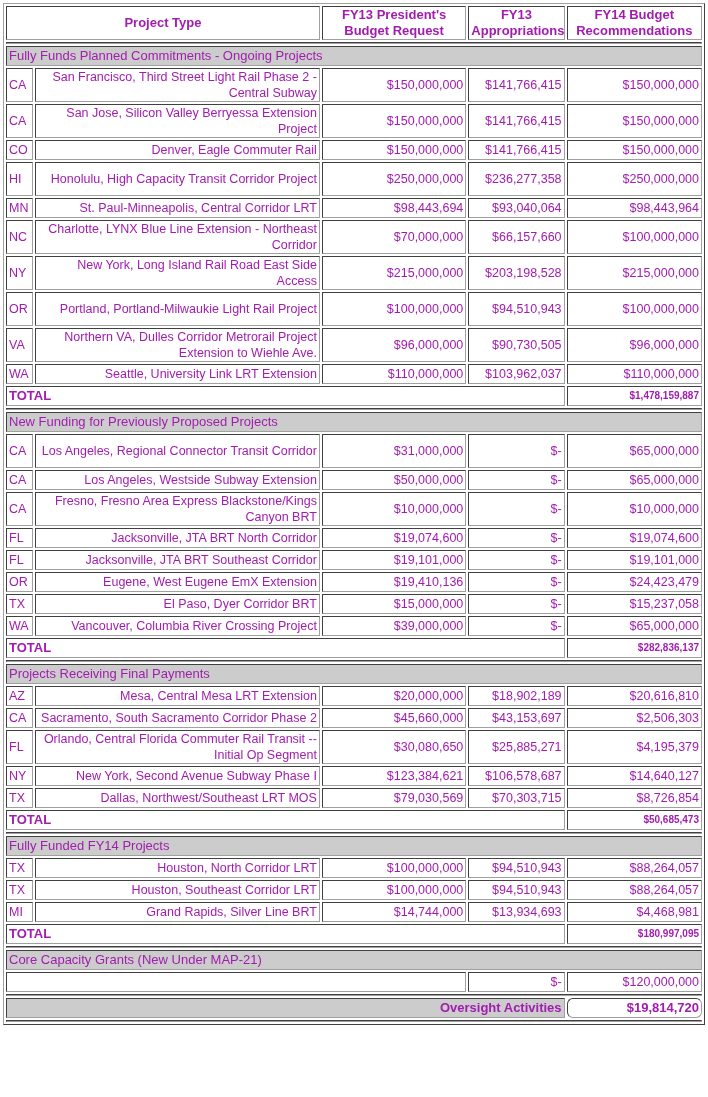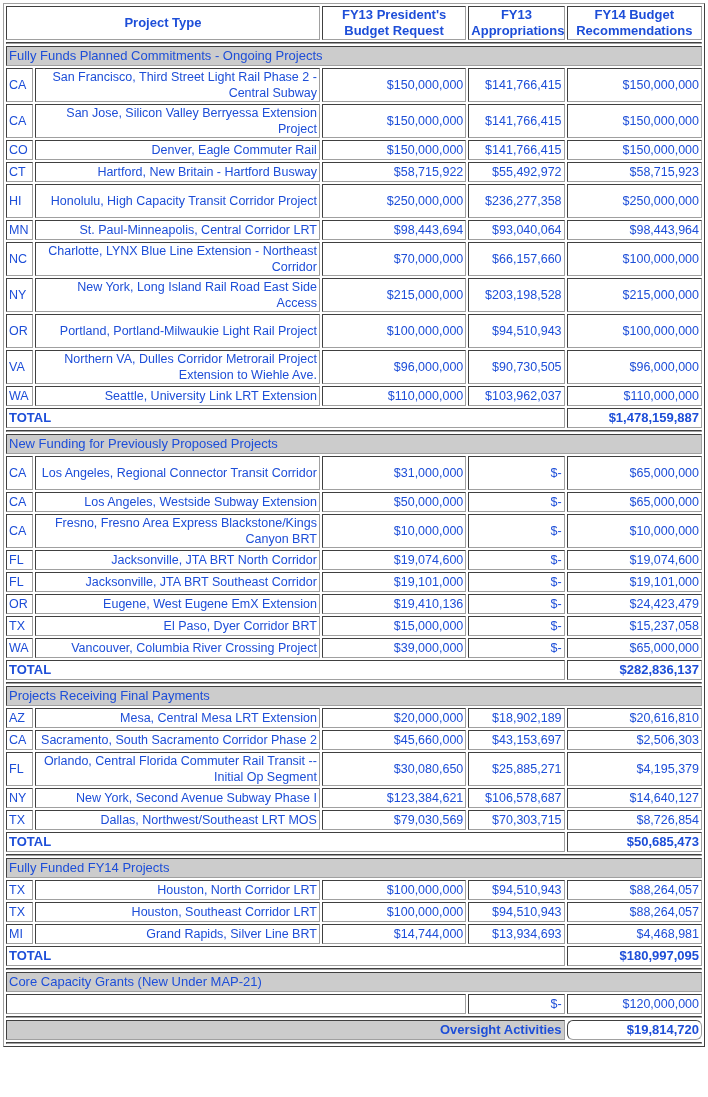--- a/index.html
+++ b/index.html
@@ -6,40 +6,40 @@
   body { width: 708px; height: 1097px; overflow: hidden; }
   table.budget {
     position: absolute; left: 3px; top: 3px;
     width: 702px;
     border-collapse: separate;
     border-spacing: 2px;
     border-top: 1px solid #a0a0a0; border-left: 1px solid #a0a0a0;
     border-right: 1px solid #404040; border-bottom: 1px solid #404040;
     font-family: "Liberation Sans", sans-serif;
     font-size: 12.5px;
-    color: #1d4ed8;
+    color: #a21caf;
     table-layout: fixed;
   }
   table.budget td, table.budget th {
     border-top: 1px solid #404040; border-left: 1px solid #404040;
     border-right: 1px solid #a0a0a0; border-bottom: 1px solid #a0a0a0;
     padding: 0 2px;
     line-height: 16px;
     vertical-align: middle;
     overflow: hidden;
   }
   th { font-weight: bold; text-align: center; font-size: 13px; line-height: 16px; height: 32px; }
   td.st { text-align: left; padding-left: 1px; }
   td.nm { text-align: right; }
   td.num { text-align: right; white-space: nowrap; }
   tr.one td { height: 18px; }
   tr.two td { height: 32px; }
   tr.sect td { background: #cccccc; font-weight: normal; height: 18px; font-size: 13px; }
   tr.total td { font-weight: bold; height: 18px; font-size: 13px; }
-  tr.total td.num { font-size: 13px; }
+  tr.total td.num { font-size: 10px; }
   tr.spacer td { height: 0px; padding: 0; line-height: 0; font-size: 0; }
   tr.gray td { background: #cccccc; font-weight: bold; height: 18px; font-size: 13px; text-align: right; }
   tr.gray td.white { background: #ffffff; border-radius: 6px; }
   tr.core td { height: 18px; }
 </style>
 </head>
 <body>
 
 <table class="budget">
   <colgroup>
@@ -76,27 +76,20 @@
         <td class="num">$141,766,415</td>
         <td class="num">$150,000,000</td>
       </tr>
       <tr class="one">
         <td class="st">CO</td>
         <td class="nm">Denver, Eagle Commuter Rail</td>
         <td class="num">$150,000,000</td>
         <td class="num">$141,766,415</td>
         <td class="num">$150,000,000</td>
       </tr>
-      <tr class="one">
-        <td class="st">CT</td>
-        <td class="nm">Hartford, New Britain - Hartford Busway</td>
-        <td class="num">$58,715,922</td>
-        <td class="num">$55,492,972</td>
-        <td class="num">$58,715,923</td>
-      </tr>
       <tr class="two">
         <td class="st">HI</td>
         <td class="nm">Honolulu, High Capacity Transit Corridor Project</td>
         <td class="num">$250,000,000</td>
         <td class="num">$236,277,358</td>
         <td class="num">$250,000,000</td>
       </tr>
       <tr class="one">
         <td class="st">MN</td>
         <td class="nm">St. Paul-Minneapolis, Central Corridor LRT</td>

